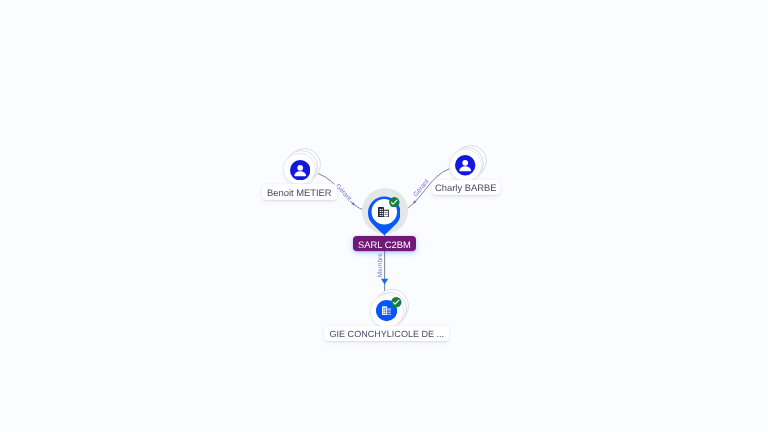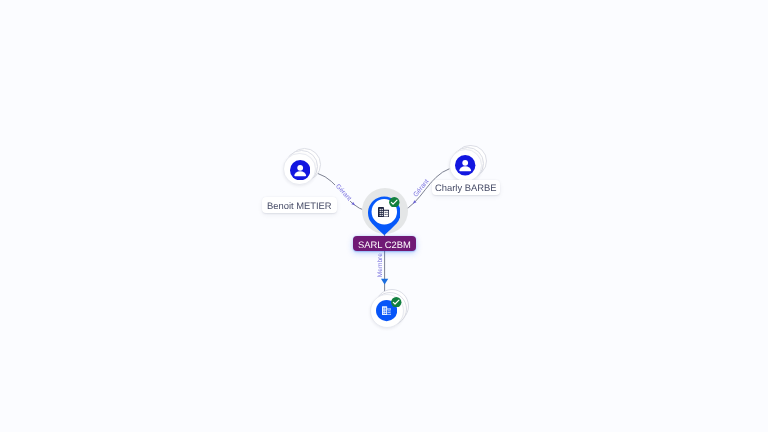--- a/index.html
+++ b/index.html
@@ -50,21 +50,21 @@
   <div style="position:absolute;left:283.1px;top:147.9px;width:40px;height:40px;">
     <div class="ring" style="left:4.8px;top:0px;width:32.8px;height:32.8px;"></div>
     <div class="ring" style="left:2.4px;top:2.4px;width:32.8px;height:32.8px;"></div>
     <div class="ring front" style="left:0px;top:4.8px;width:32.8px;height:32.8px;box-shadow:0 1px 3px rgba(40,45,80,.09);"></div>
     <svg style="position:absolute;left:6.5px;top:12.0px;width:20.4px;height:20.4px;" viewBox="0 0 20 20">
       <circle cx="10" cy="10" r="10" fill="#1317e0"></circle>
       <circle cx="10" cy="7.65" r="2.85" fill="#fff"></circle>
       <path d="M10 11.1c-3.25 0-5.35 2.05-5.8 3.95 -0.1 0.43 0.23 0.82 0.67 0.82h10.26c0.44 0 0.77-0.39 0.67-0.82C15.35 13.15 13.25 11.1 10 11.1z" fill="#fff"></path>
     </svg>
   </div>
-  <div class="label white" style="left:261.8px;top:184.4px;width:75.0px;margin-top:13px;">Benoit METIER</div>
+  <div class="label white" style="left:261.8px;top:184.4px;width:75.0px;">Benoit METIER</div>
 
   <div style="position:absolute;left:449.0px;top:144.6px;width:40px;height:40px;">
     <div class="ring" style="left:4.8px;top:0px;width:32.8px;height:32.8px;"></div>
     <div class="ring" style="left:2.4px;top:2.4px;width:32.8px;height:32.8px;"></div>
     <div class="ring front" style="left:0px;top:4.8px;width:32.8px;height:32.8px;box-shadow:0 1px 3px rgba(40,45,80,.09);"></div>
     <svg style="position:absolute;left:6.2px;top:10.8px;width:20.4px;height:20.4px;" viewBox="0 0 20 20">
       <circle cx="10" cy="10" r="10" fill="#1317e0"></circle>
       <circle cx="10" cy="7.65" r="2.85" fill="#fff"></circle>
       <path d="M10 11.1c-3.25 0-5.35 2.05-5.8 3.95 -0.1 0.43 0.23 0.82 0.67 0.82h10.26c0.44 0 0.77-0.39 0.67-0.82C15.35 13.15 13.25 11.1 10 11.1z" fill="#fff"></path>
     </svg>
@@ -99,20 +99,21 @@
           <rect x="16.8" y="9.6" width="2.4" height="2.4"></rect>
         <rect x="13.2" y="13.6" width="2.4" height="2.4"></rect>
           <rect x="16.8" y="13.6" width="2.4" height="2.4"></rect>
       </g>
     </svg>
     <svg style="position:absolute;left:21.45px;top:7.65px;width:10.5px;height:10.5px;" viewBox="0 0 13 13">
       <circle cx="6.5" cy="6.5" r="6.4" fill="#12803e"></circle>
       <path d="M2.9 6.6 L5.0 8.7 L9.8 3.9" fill="none" stroke="#ffffff" stroke-width="1.45" stroke-linecap="round" stroke-linejoin="round"></path>
     </svg>
   </div>
+  <div class="label white" style="left:324.4px;top:325.5px;width:124.9px;font-size:9.06px;">GIE CONCHYLICOLE DE ...</div>
 
   <div style="position:absolute;left:362px;top:188px;width:48px;height:48px;">
     <div style="position:absolute;left:-0.3px;top:0.2px;width:46px;height:46px;border-radius:50%;background:#e4e6e7;"></div>
     <svg style="position:absolute;left:5.5px;top:7.7px;width:32.6px;height:39.2px;" viewBox="0 0 32.6 39.2">
       <path d="M4.05,27.55 A16.3,16.3 0 1 1 28.55,27.55 Q22.6,33.9 16.3,39.2 Q10.0,33.9 4.05,27.55 Z" fill="#0759fa"></path>
       <circle cx="16.3" cy="15.8" r="12.75" fill="#ffffff"></circle>
     </svg>
     <svg style="position:absolute;left:16px;top:19px;width:11.1px;height:10.2px;" viewBox="0 0 22.2 20.4">
       <g fill="#1e2440">
         <rect x="0" y="0" width="11.9" height="20.4" rx="0.8"></rect>

